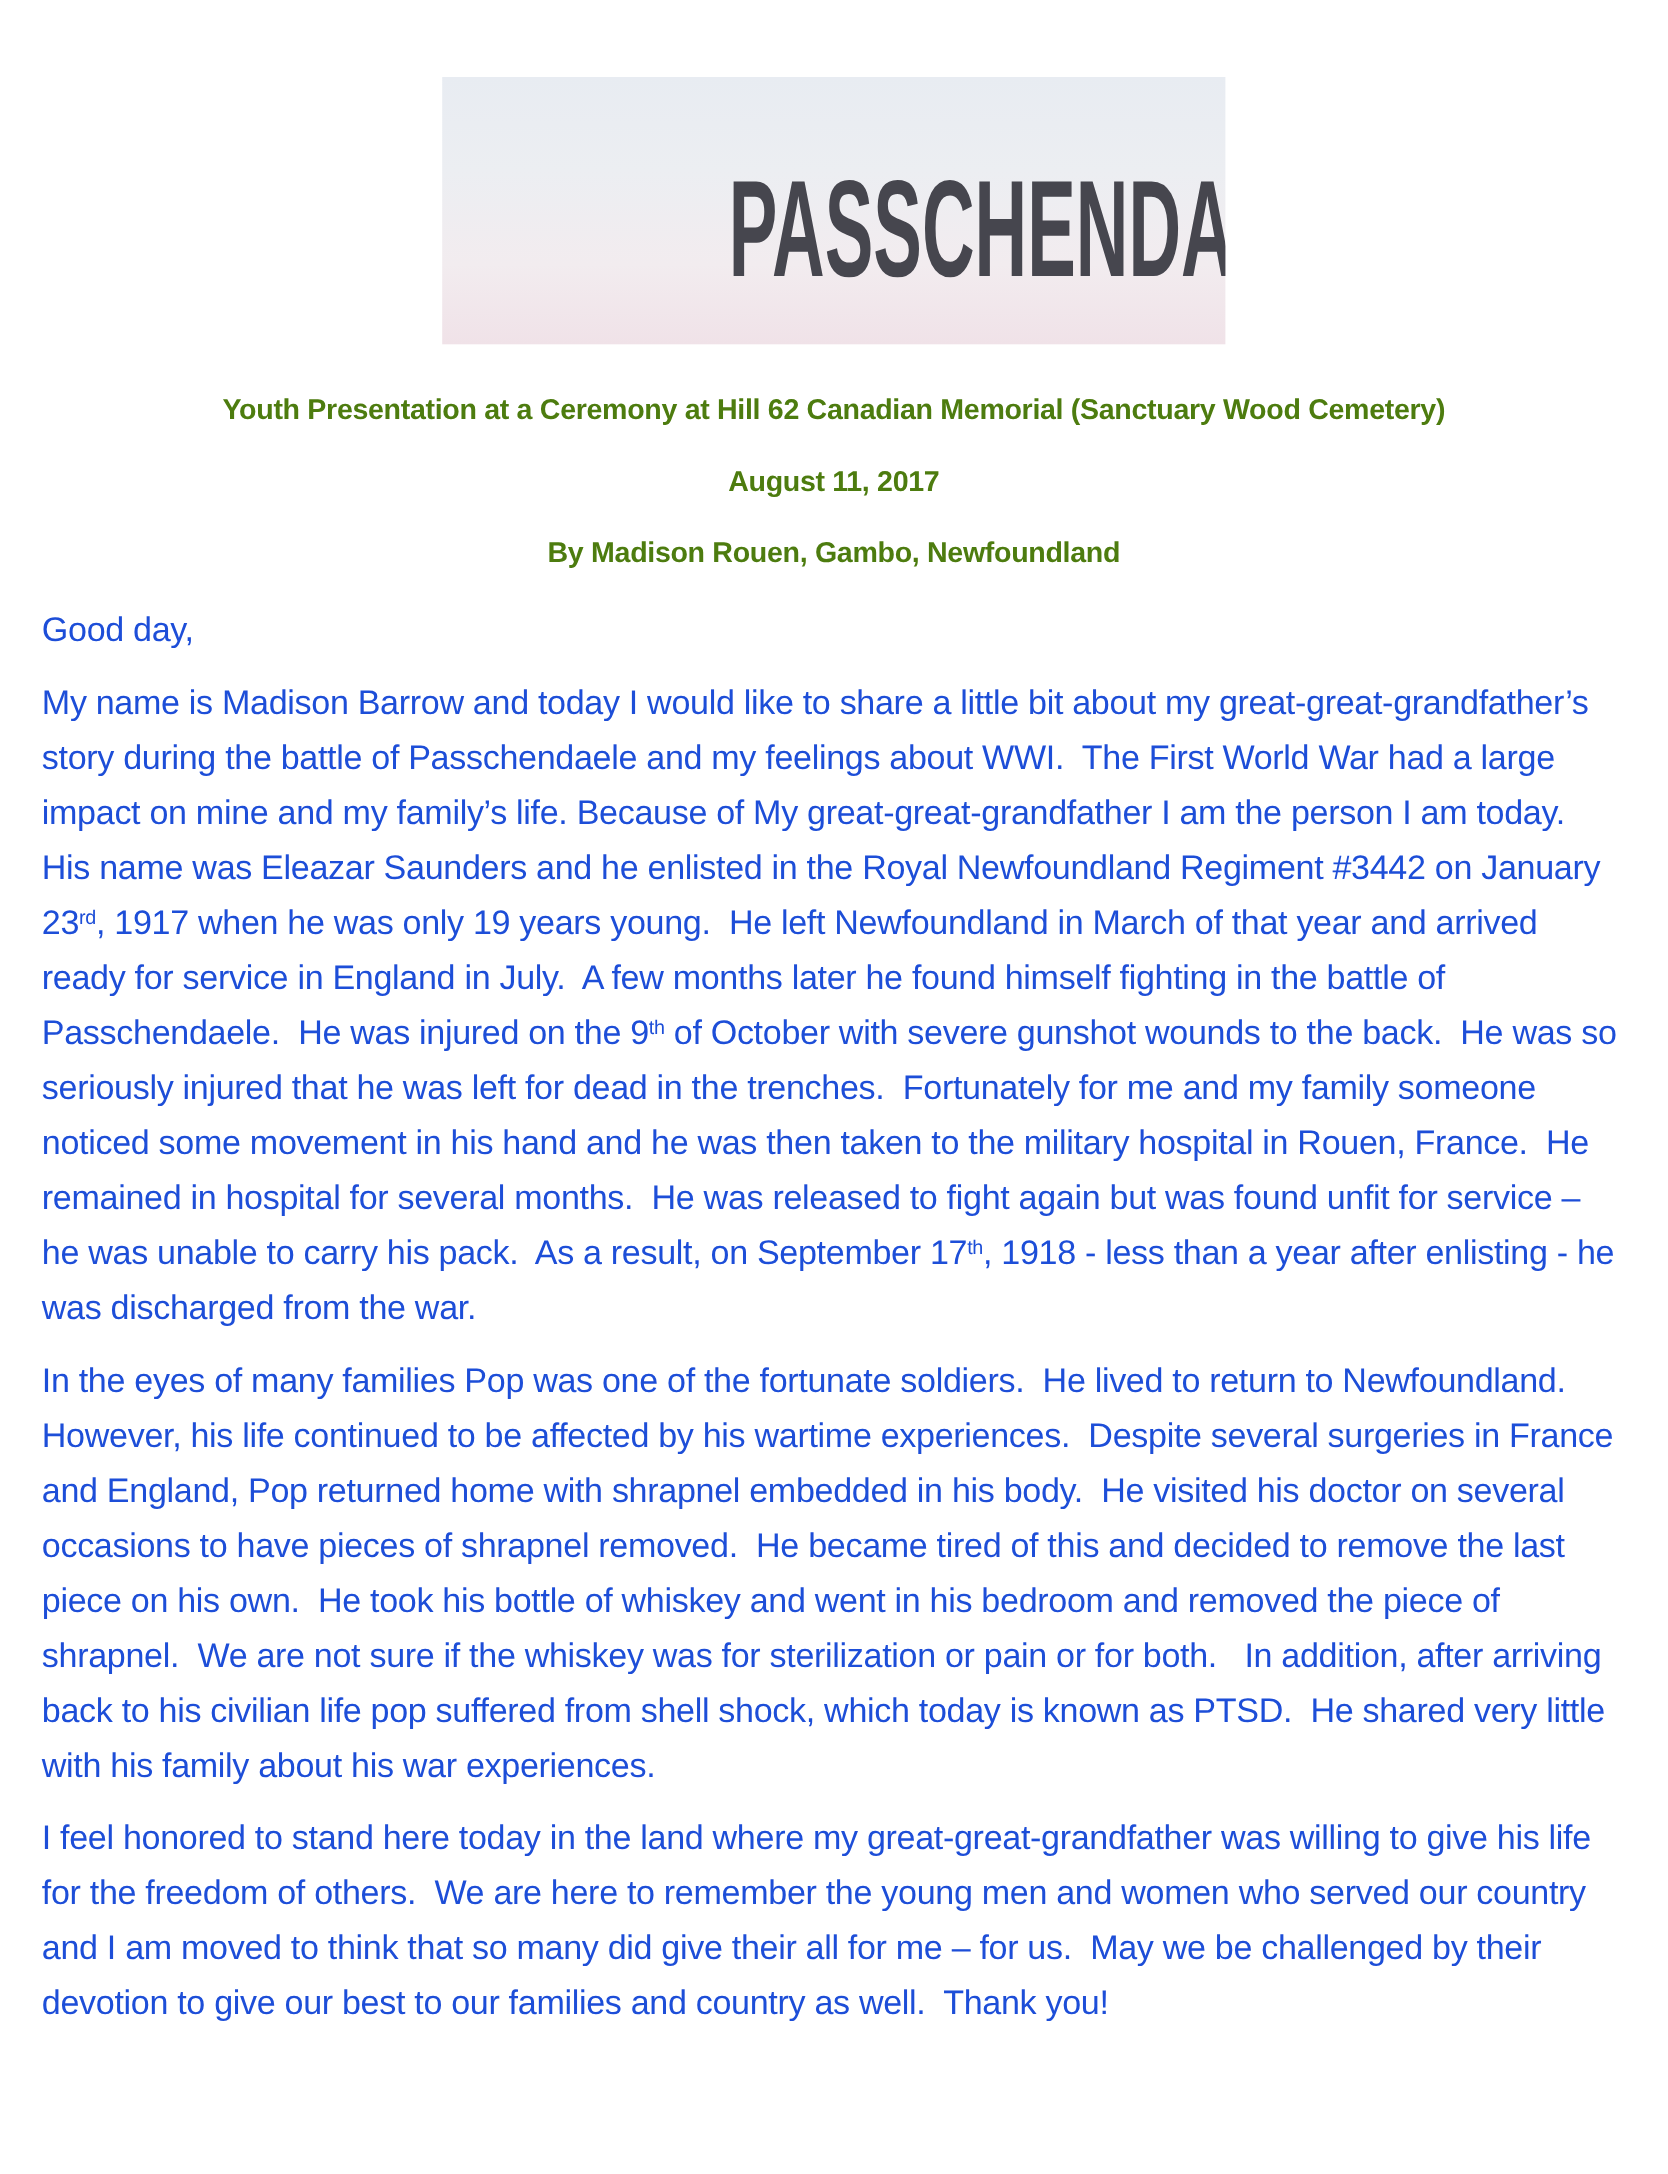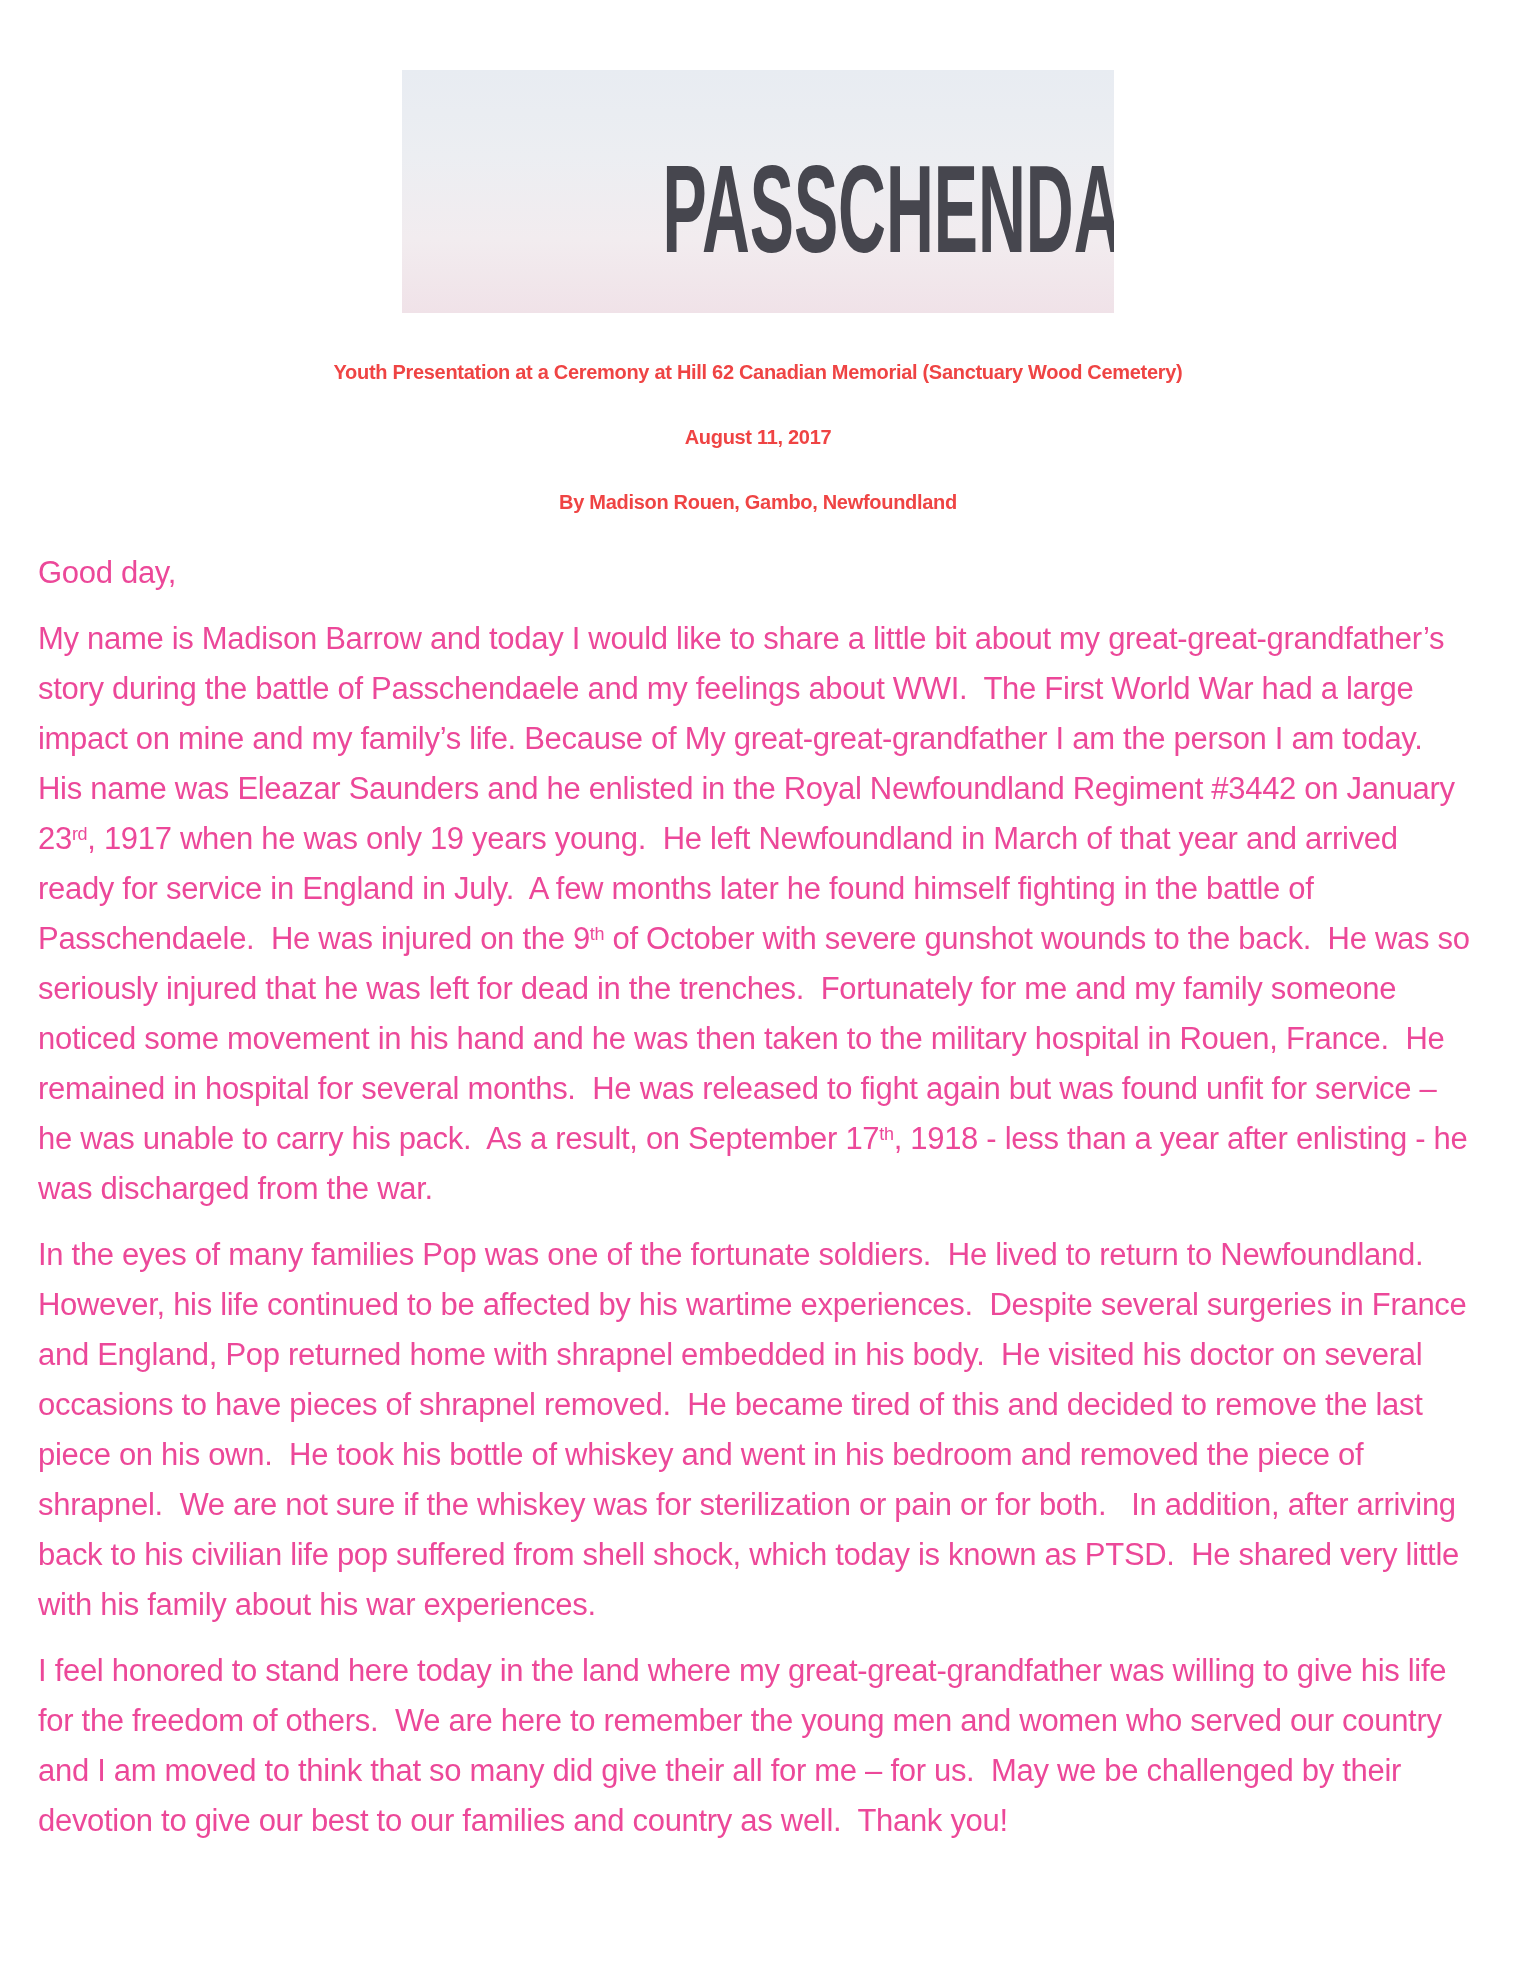--- a/index.html
+++ b/index.html
@@ -51,33 +51,33 @@
     color: #46464e;
     transform: scaleX(0.65);
     transform-origin: center;
     margin: 0 -22px;
   }
   .headings {
     margin-top: 40px;
     text-align: center;
   }
   .heading-line {
-    font-size: 20px;
+    font-size: 26px;
     font-weight: bold;
     line-height: 38px;
     margin: 0 0 27px 0;
-    color: #ef4444;
+    color: #4d7c0f;
     letter-spacing: -0.3px;
   }
   .body-text {
     margin: 24px 38px 0 38px;
     font-size: 31px;
     line-height: 50px;
     letter-spacing: -0.3px;
-    color: #ec4899;
+    color: #1d4ed8;
   }
   .para {
     margin: 0 0 16px 0;
     white-space: pre-wrap;
   }
   .para sup {
     font-size: 58%;
     line-height: 0;
     vertical-align: baseline;
     position: relative;

